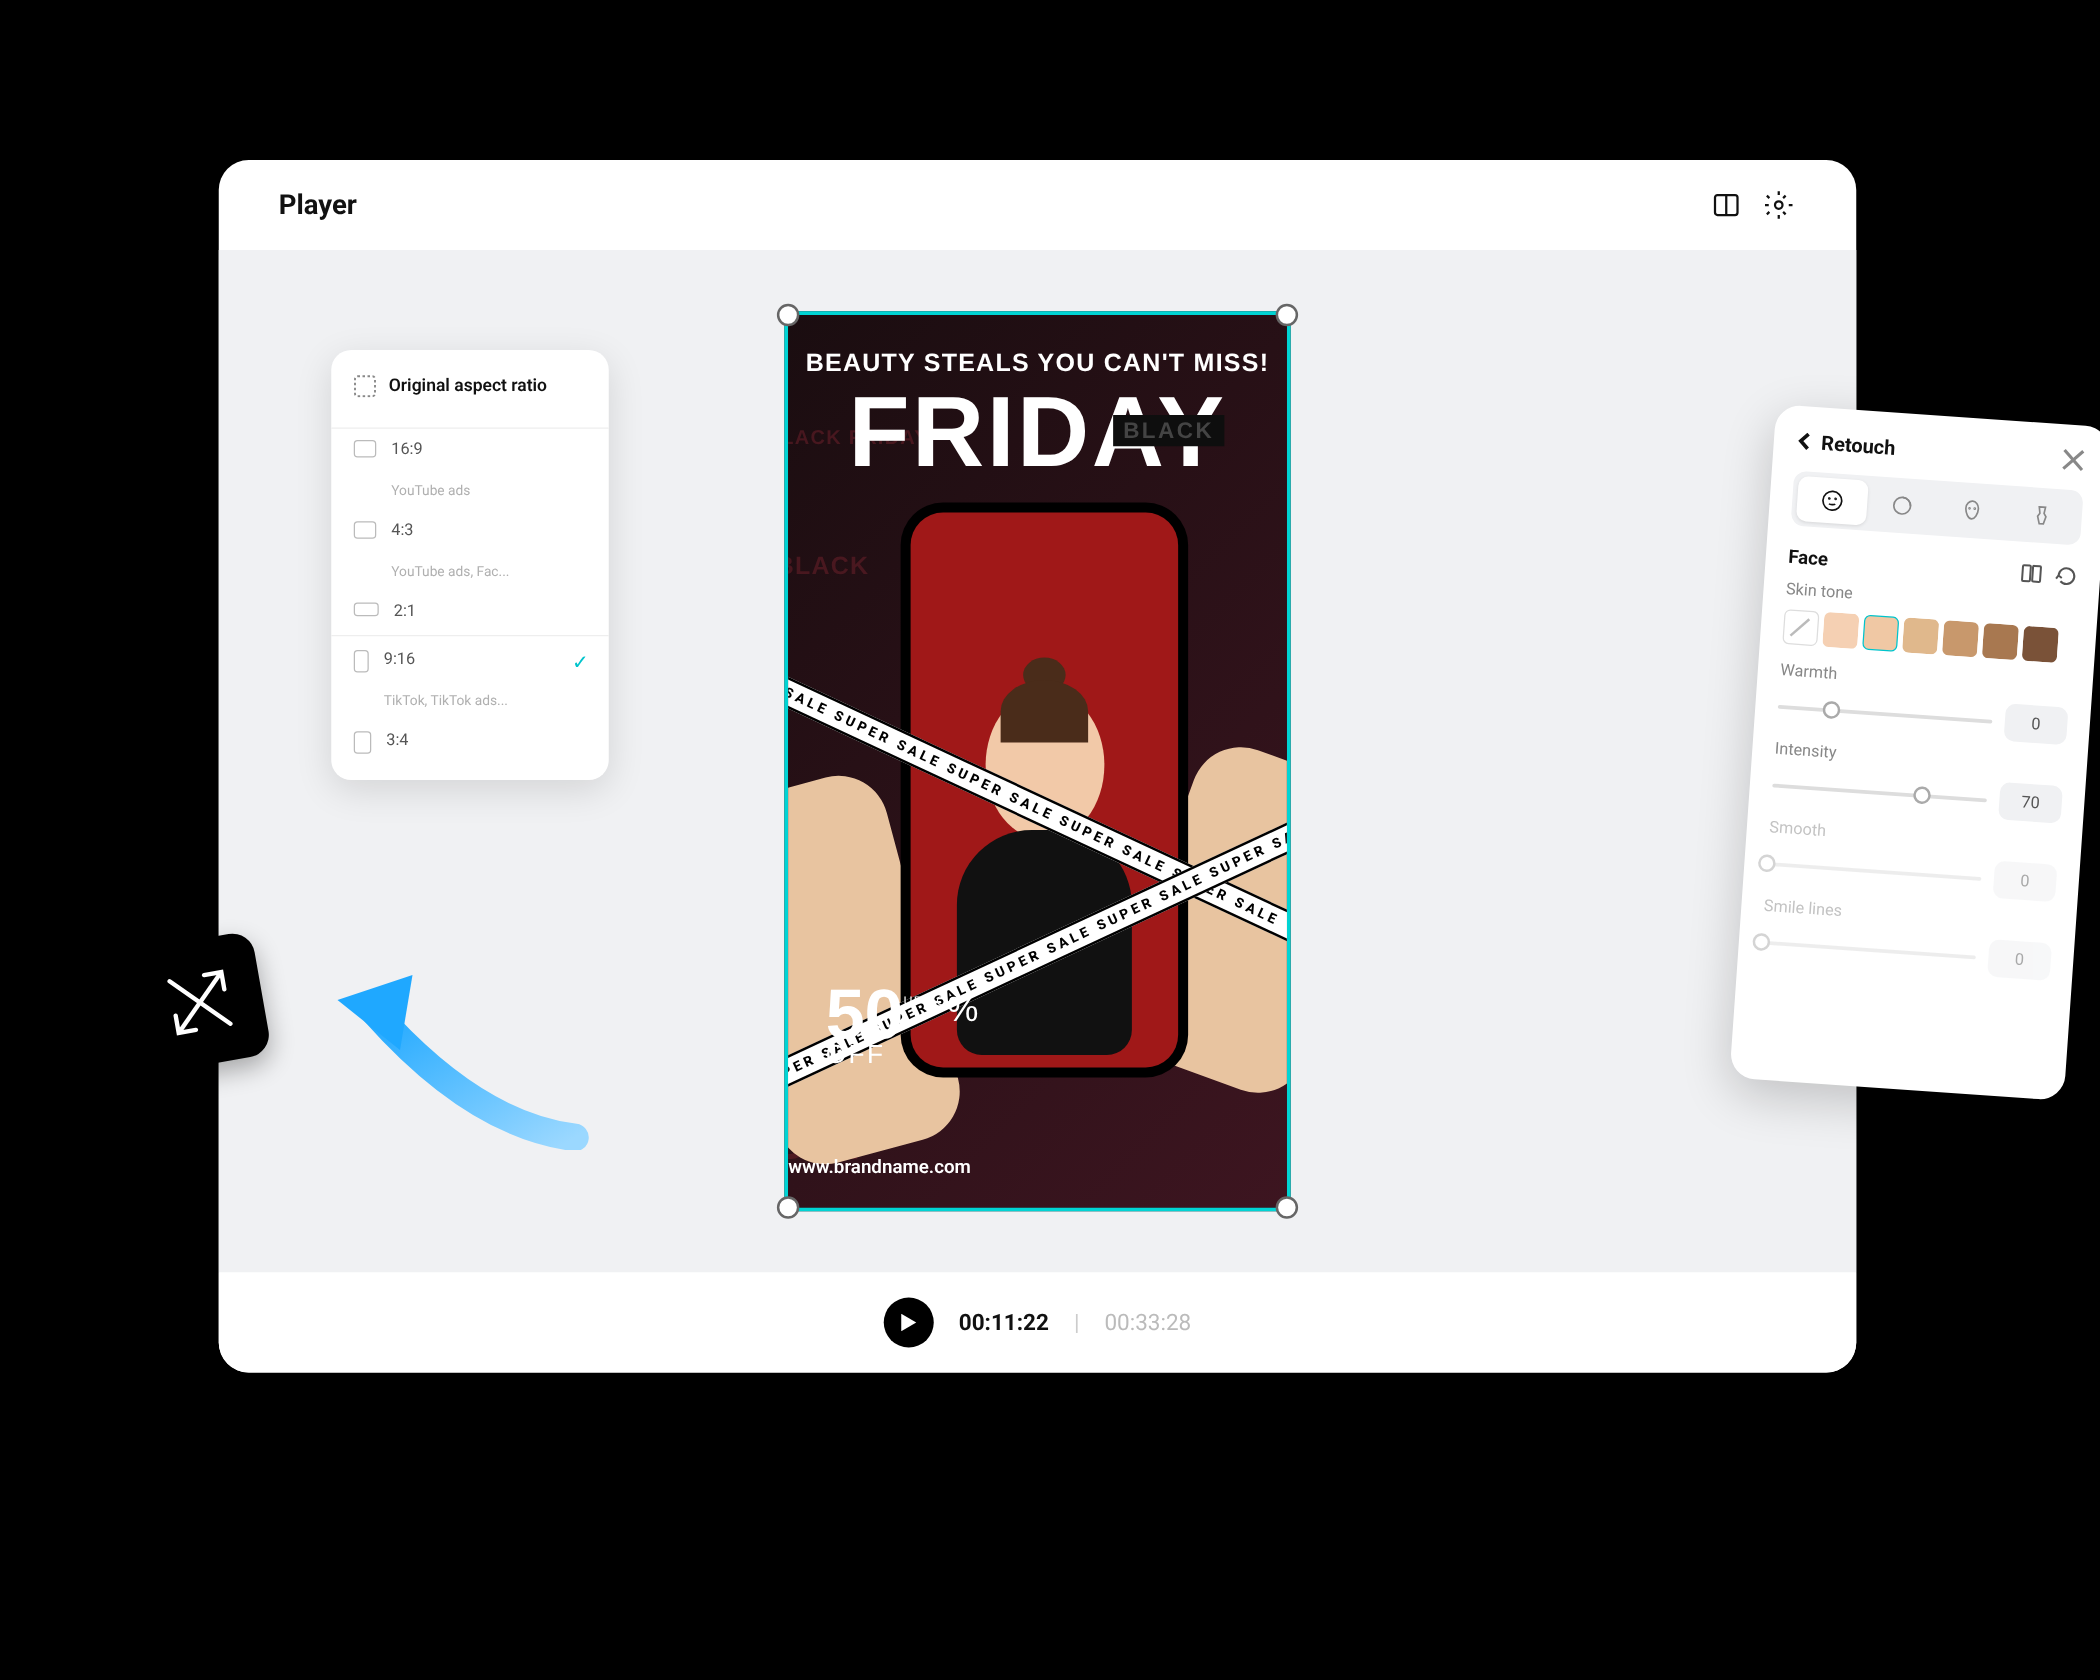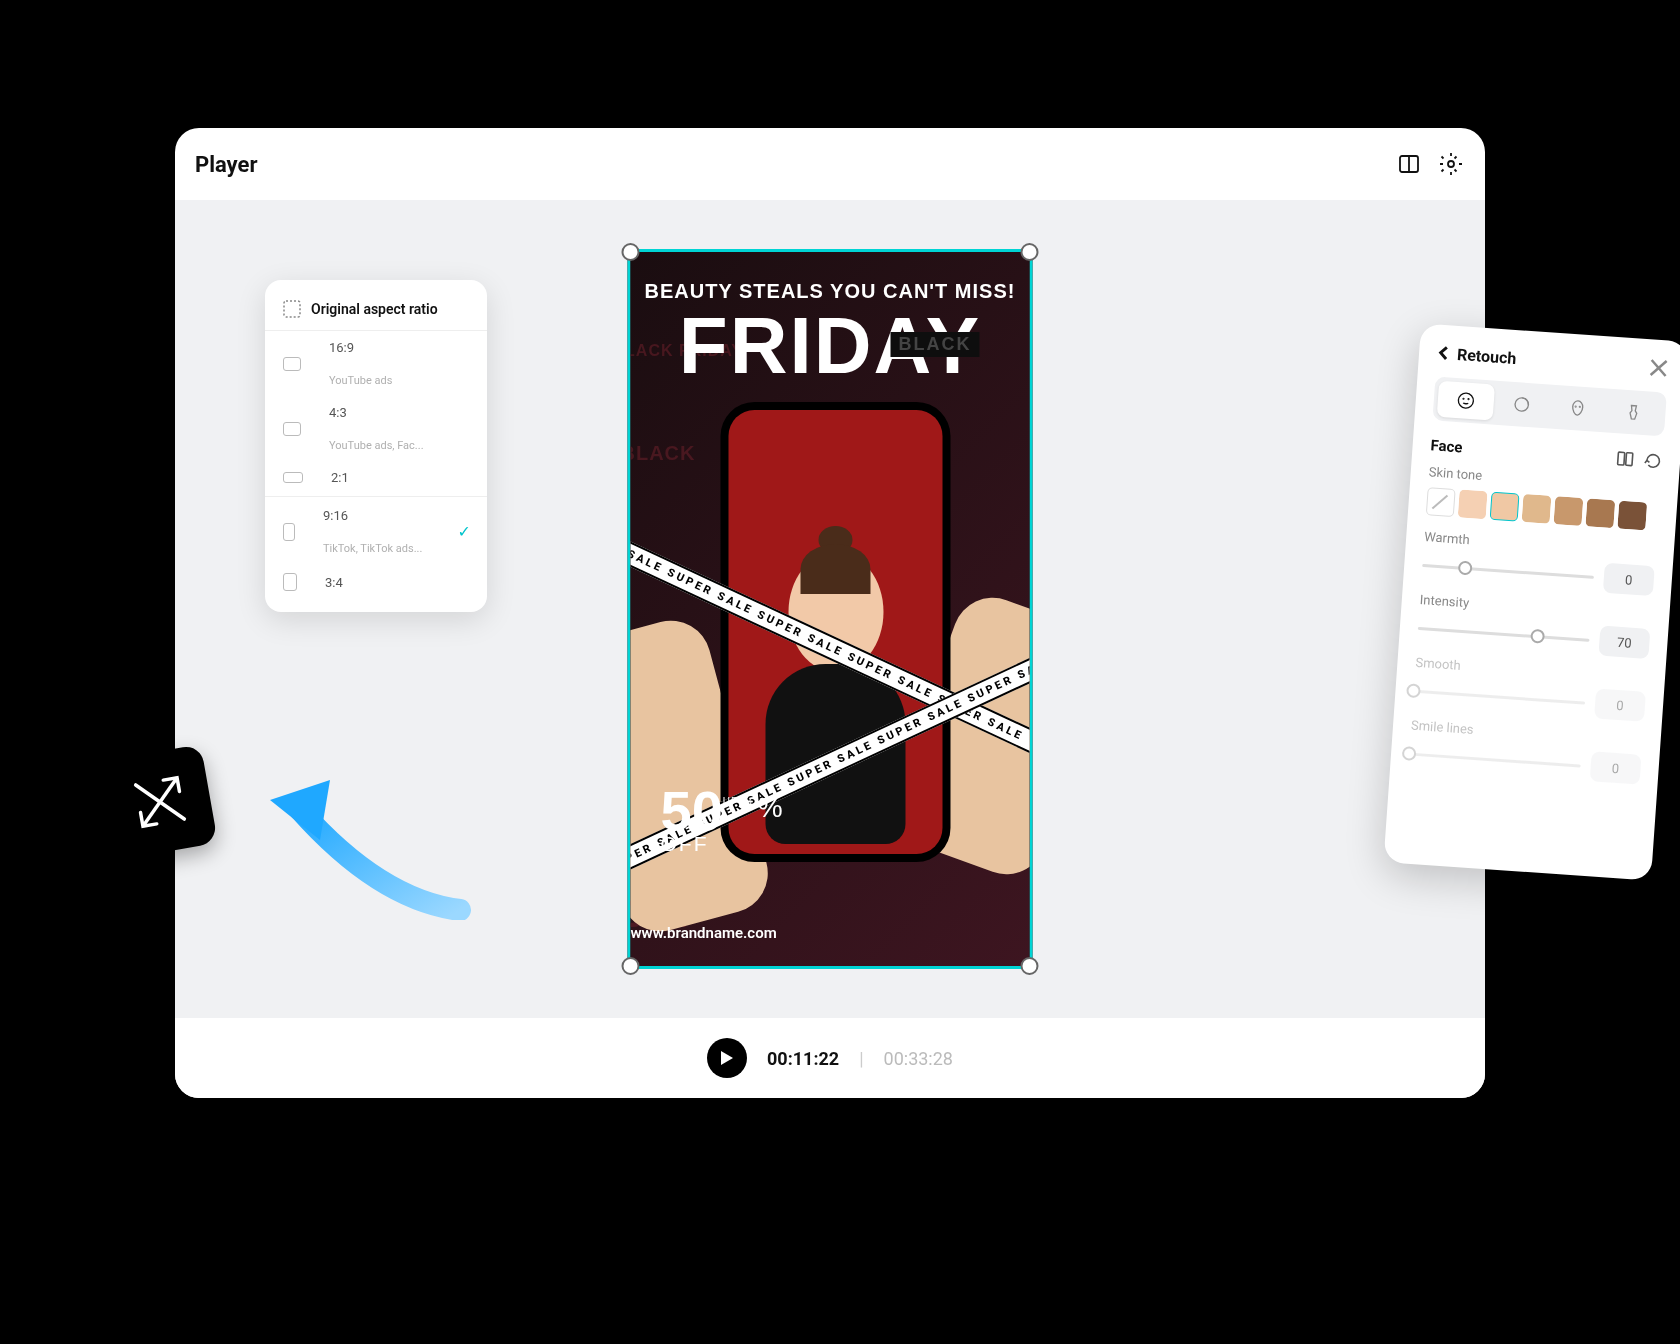--- a/index.html
+++ b/index.html
@@ -14,21 +14,21 @@
   height: 970px;
   background: #fff;
   border-radius: 24px;
   box-shadow: 0 20px 60px rgba(0,0,0,0.4);
 }
 .app-header {
   height: 72px;
   display: flex;
   align-items: center;
   justify-content: space-between;
-  padding: 0 20px;
+  padding: 0 48px;
 }
 .app-title { font-size: 22px; font-weight: 700; color: #111; }
 .header-icons { display: flex; gap: 14px; align-items: center; }
 .icon-btn { width: 28px; height: 28px; display: flex; align-items: center; justify-content: center; cursor: pointer; }
 .icon-btn svg { width: 24px; height: 24px; stroke: #111; stroke-width: 1.8; fill: none; }
 
 .canvas-area {
   position: absolute;
   left: 0;
   top: 72px;
@@ -84,25 +84,25 @@
 .aspect-menu {
   position: absolute;
   left: 132px;
   top: 180px;
   width: 222px;
   background: #fff;
   border-radius: 16px;
   box-shadow: 0 8px 30px rgba(0,0,0,0.12);
   padding: 12px 0;
 }
-.aspect-header { display: flex; align-items: center; gap: 10px; padding: 8px 18px 12px; border-bottom: 1px solid #eee; }
+.aspect-header { display: flex; align-items: center; gap: 10px; padding: 8px 18px 24px; border-bottom: 1px solid #eee; }
 .aspect-header-icon { width: 18px; height: 18px; }
 .aspect-header-icon svg { width: 100%; height: 100%; }
 .aspect-header-text { font-size: 14px; font-weight: 600; color: #111; }
-.aspect-item { display: flex; align-items: center; gap: 28px; padding: 9px 18px; cursor: pointer; position: relative; }
+.aspect-item { display: flex; gap: 12px; padding: 9px 18px; cursor: pointer; position: relative; }
 .aspect-shape { width: 18px; height: 14px; border: 1.5px solid #bbb; border-radius: 3px; }
 .aspect-shape.s916 { width: 12px; height: 18px; }
 .aspect-shape.s11 { width: 16px; height: 16px; }
 .aspect-shape.s34 { width: 14px; height: 18px; }
 .aspect-shape.s21 { width: 20px; height: 11px; }
 .aspect-labels { display: flex; flex-direction: column; }
 .aspect-ratio { font-size: 13px; color: #555; }
 .aspect-sub { font-size: 11px; color: #b0b0b0; margin-top: 19px; }
 .aspect-check { position: absolute; right: 16px; color: #00c4cc; font-size: 16px; }
 .aspect-divider { height: 1px; background: #eee; margin: 2px 0; }

